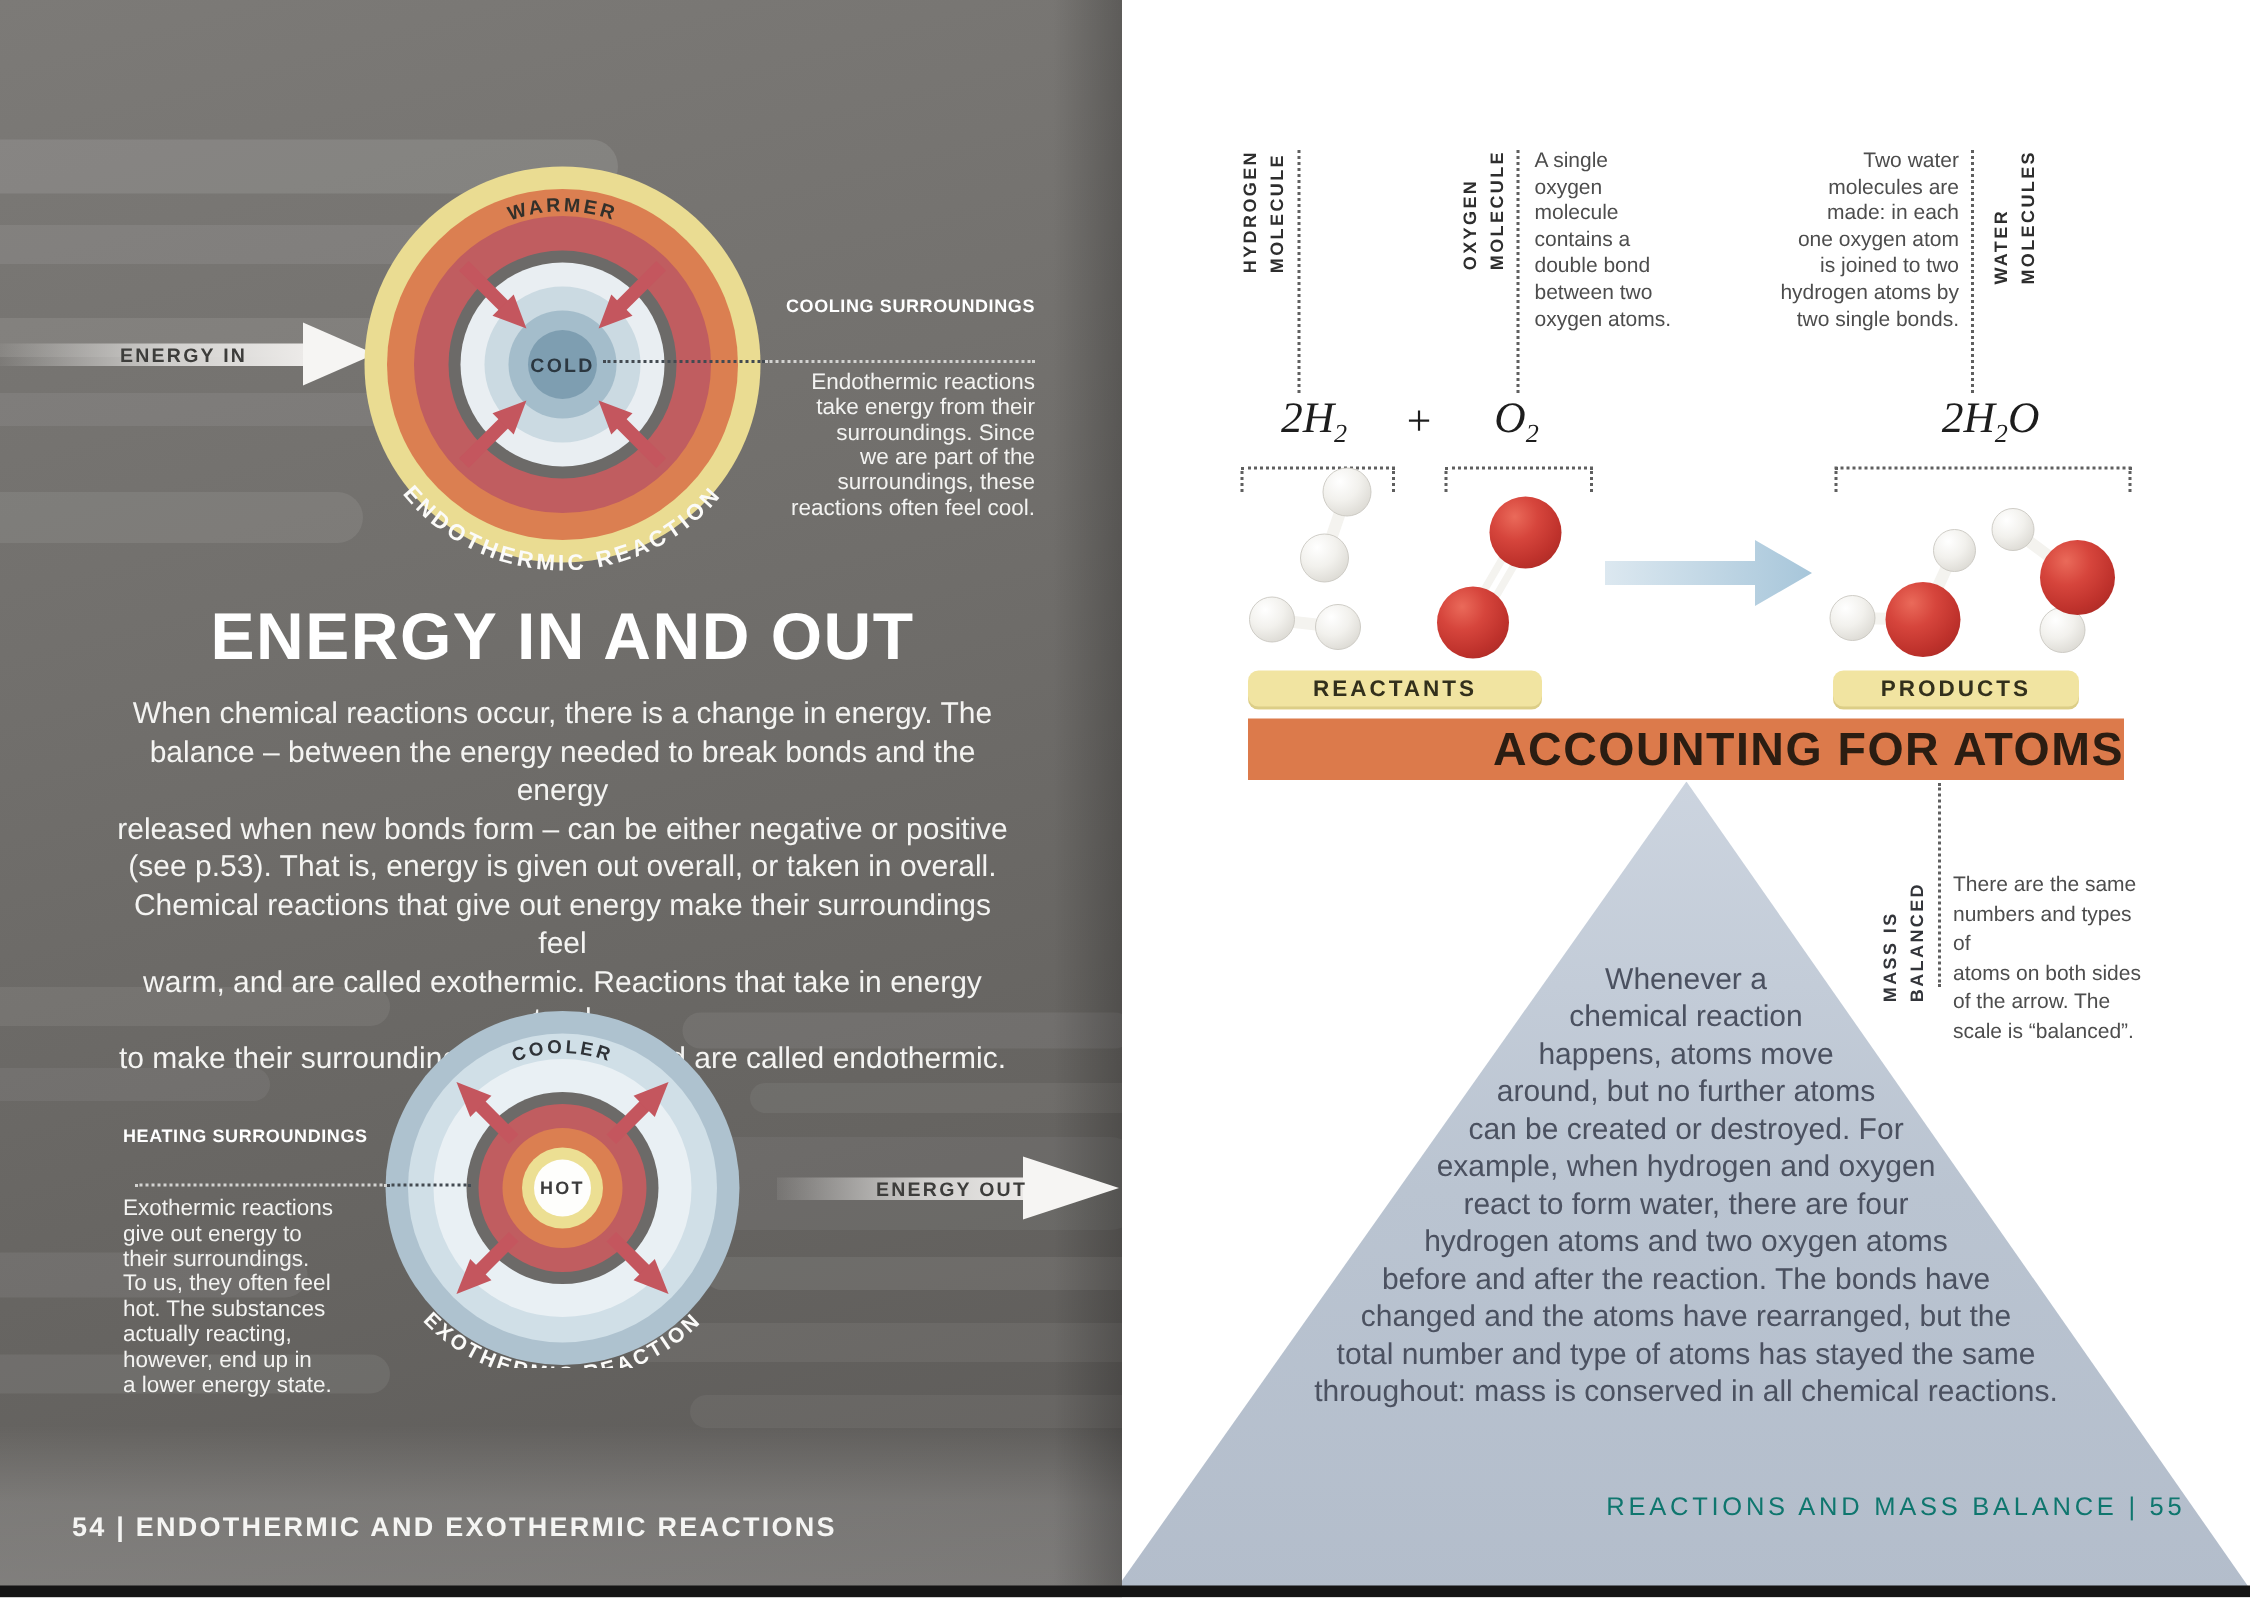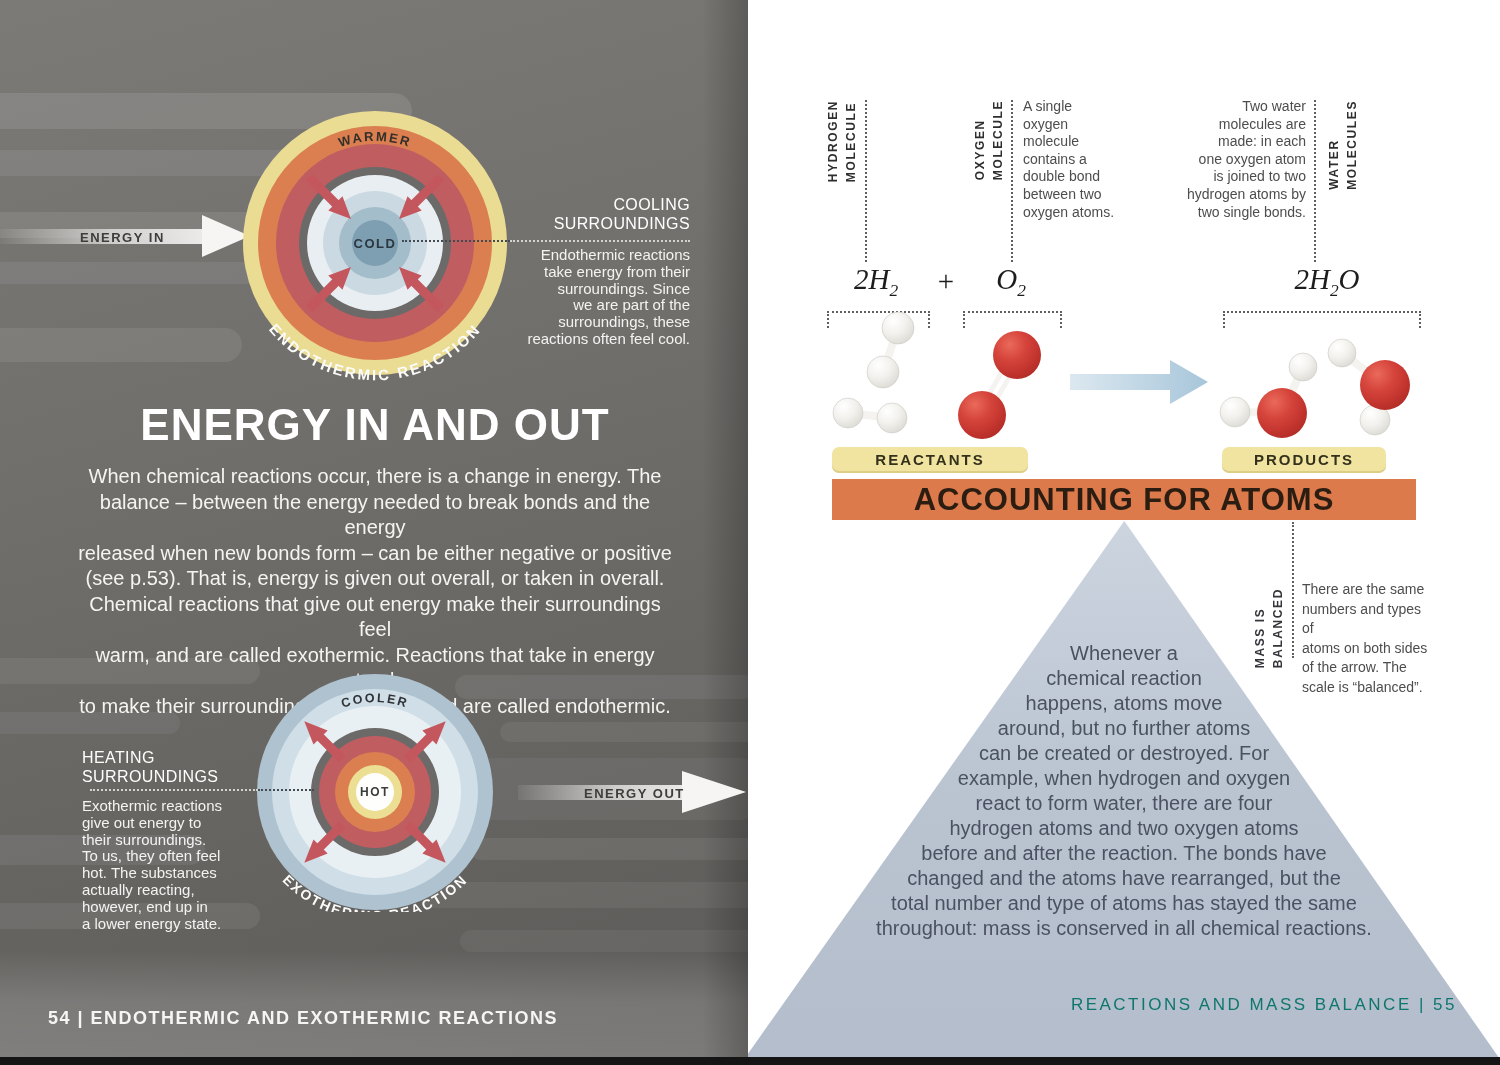--- a/index.html
+++ b/index.html
@@ -9,21 +9,21 @@
 
   
   .page-left{left:0;top:0;width:748px;height:1065px;overflow:hidden;
     background:linear-gradient(165deg,#7c7a77 0%,#716f6c 38%,#666461 72%,#5c5a58 100%);}
   .gutter-shadow{right:0;top:0;width:46px;height:100%;
     background:linear-gradient(90deg,rgba(0,0,0,0) 0%,rgba(0,0,0,0.22) 100%);}
   .footer-glow{left:0;top:950px;width:748px;height:115px;
     background:linear-gradient(180deg,rgba(255,255,255,0) 0%,rgba(255,255,255,0.16) 45%,rgba(255,255,255,0.20) 100%);}
   .streak{background:#ffffff;border-radius:20px;}
 
-  .cool-head,.heat-head{font-size:16px;font-weight:normal;line-height:19px;color:#ffffff;letter-spacing:.4px;}
+  .cool-head,.heat-head{font-size:12px;font-weight:bold;line-height:19px;color:#ffffff;letter-spacing:.4px;}
   .cool-body,.heat-body{font-size:15px;line-height:16.8px;color:#f3f3f1;}
   .hdots-dark{border-top:2px dotted #434a51;height:0;}
   .hdots-light{border-top:2px dotted #d3d3d1;height:0;}
 
   .page-title{font-size:44px;font-weight:bold;color:#ffffff;letter-spacing:1px;text-align:center;}
   .intro{font-size:20px;line-height:25.5px;color:#f4f4f2;text-align:center;}
   .left-footer{font-size:18px;font-weight:bold;letter-spacing:1.5px;color:#f5f5f3;margin-top:12px;}
 
   
   .page-right{left:748px;top:0;width:752px;height:1065px;background:#ffffff;overflow:hidden;}
@@ -31,21 +31,21 @@
           letter-spacing:1.6px;color:#2e2e2e;line-height:1.5;}
   .note{font-size:14px;line-height:17.6px;color:#4d4d4d;}
   .vdots{border-left:2px dotted #5f5f5f;width:0;}
   .bracket{border-top:2px dotted #5f5f5f;border-left:2px dotted #5f5f5f;border-right:2px dotted #5f5f5f;height:15px;}
 
   .equation{font-family:"Liberation Serif",serif;font-style:italic;font-size:29px;color:#1d1d1d;text-align:center;}
   .equation .sub{font-size:0.6em;vertical-align:-0.38em;}
   .yellow-bar{background:#f1e4a1;border-radius:7px;text-align:center;
       font-size:15px;font-weight:bold;letter-spacing:2px;color:#33301c;line-height:26px;
       box-shadow:inset 0 -2px 0 rgba(160,140,60,.25);}
-  .banner{background:#dc7a4b;text-align:center;font-size:31px;font-weight:bold;
+  .banner{background:#dc7a4b;text-align:right;font-size:31px;font-weight:bold;
       letter-spacing:1px;color:#2b1d12;line-height:41px;}
   .pyramid{clip-path:polygon(50.3% 0, 0 100%, 100% 100%);
       background:linear-gradient(180deg,#ccd4df 0%,#bac4d1 50%,#b3bdcb 100%);}
   .pyr-text{font-size:20px;line-height:25px;color:#4b5160;text-align:center;}
   .right-footer{font-size:17px;letter-spacing:2.5px;color:#0f766e;}
 
   .bottom-strip{left:0;top:1057px;width:1500px;height:8px;background:#151515;}
 
   svg text{font-family:"Liberation Sans",sans-serif;}
 </style>

